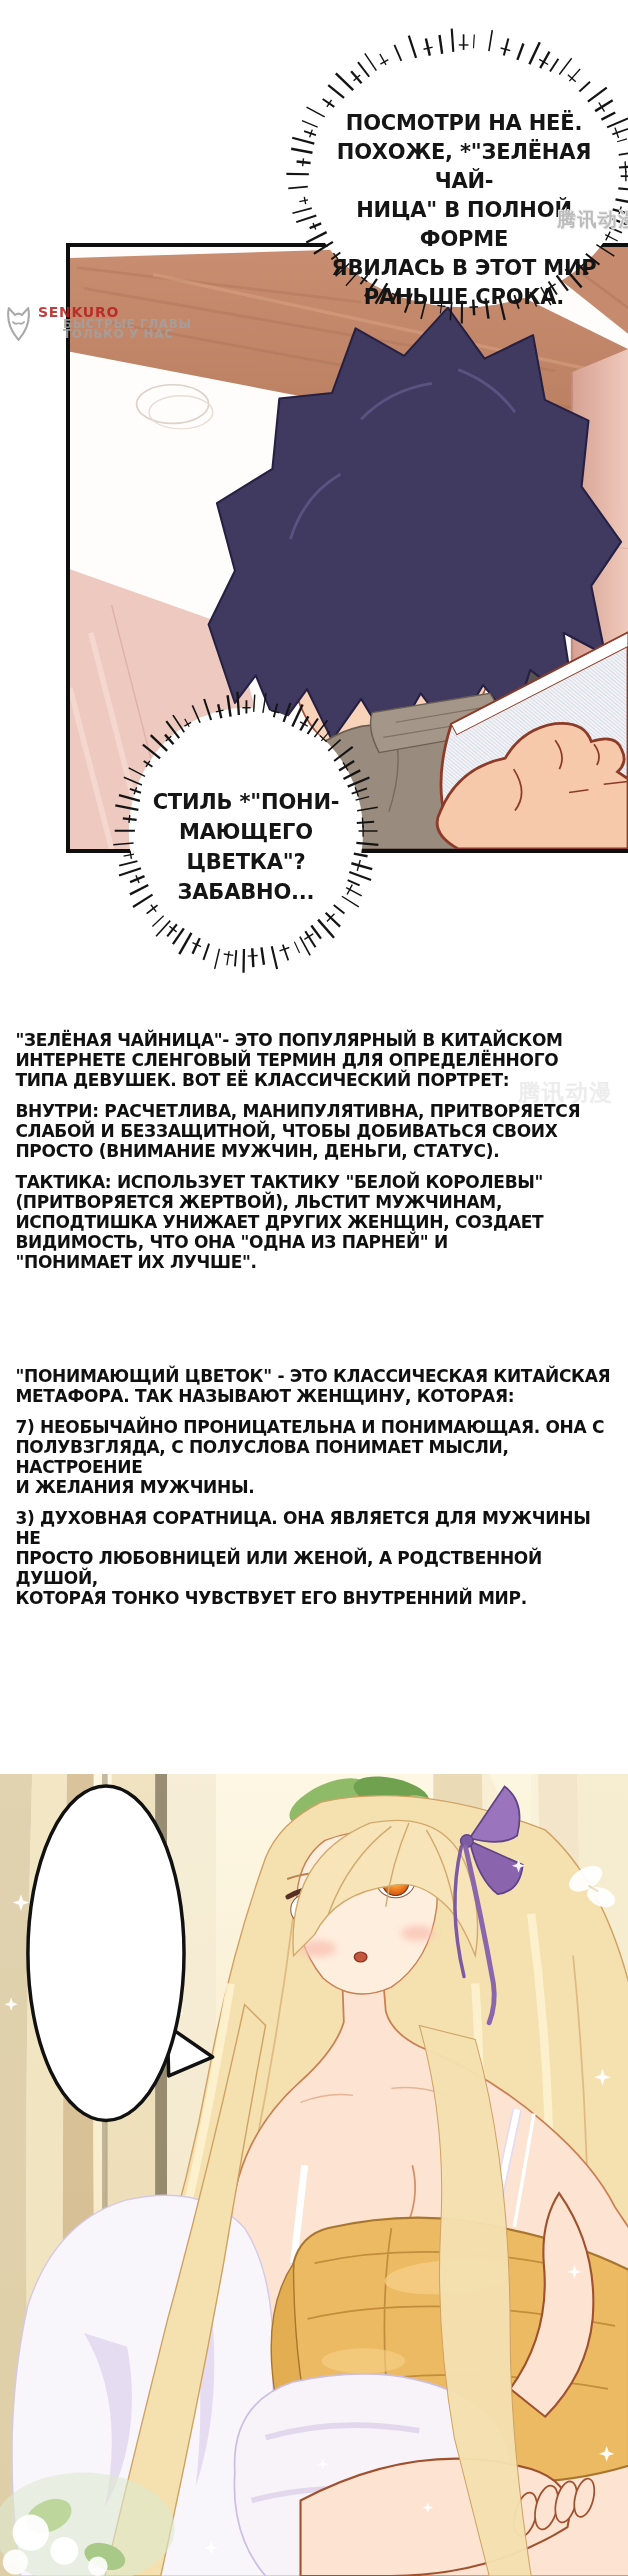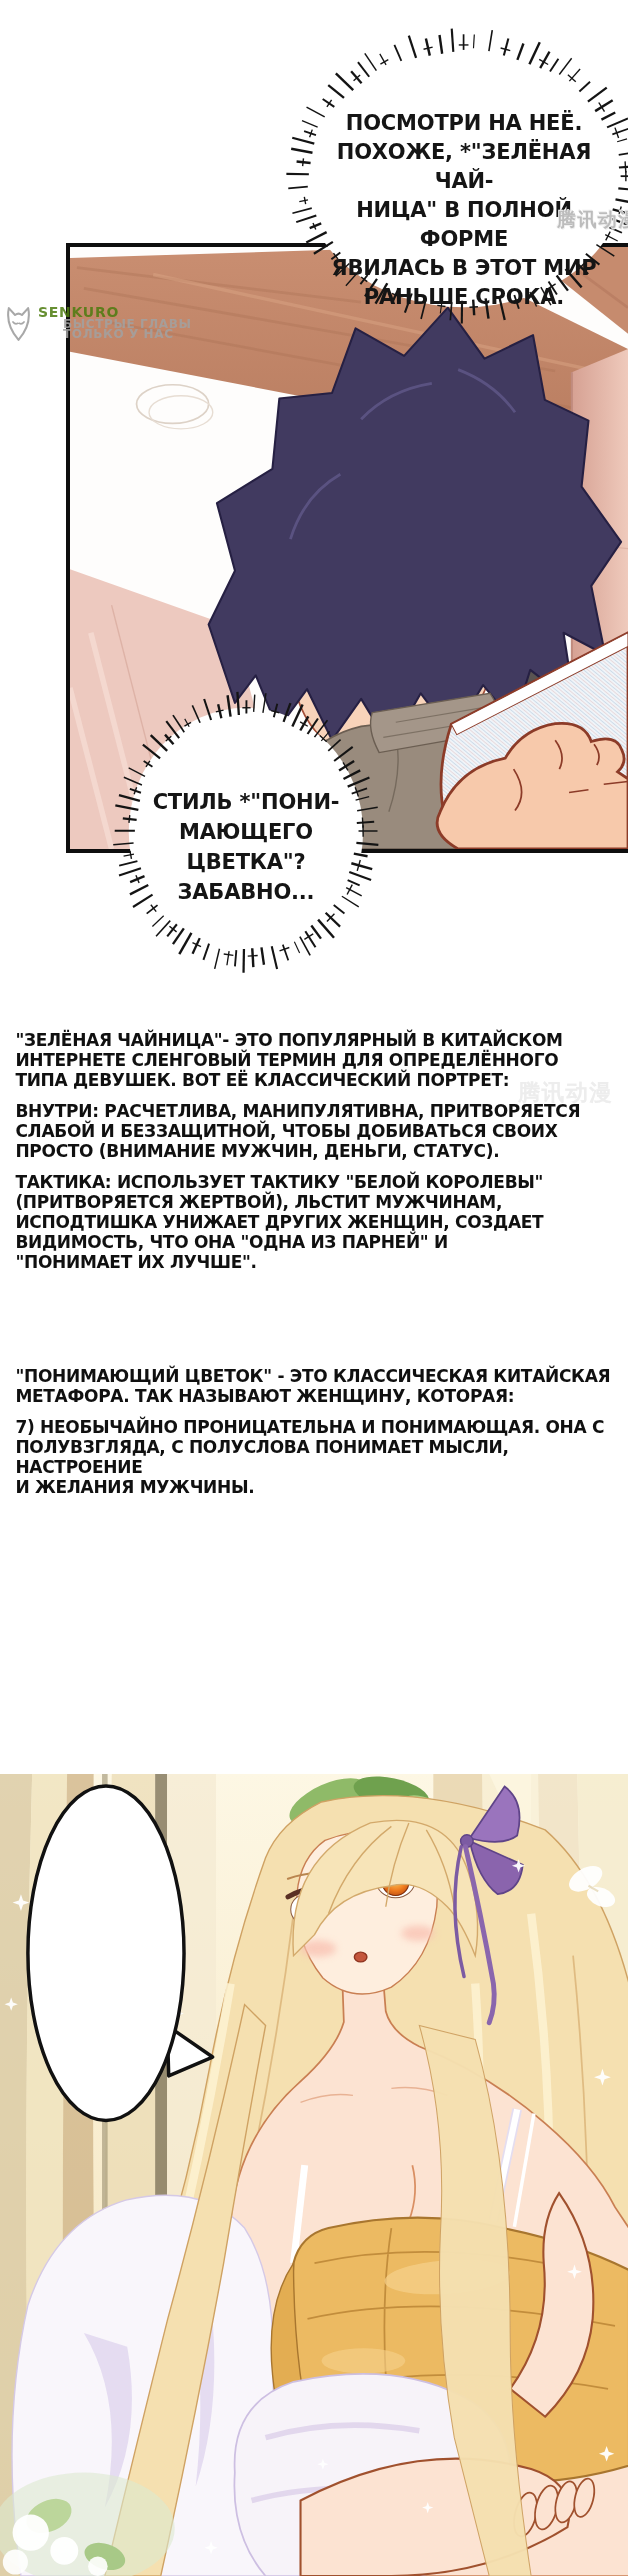--- a/index.html
+++ b/index.html
@@ -21,21 +21,21 @@
   #b3-text{left:25px;top:1936px;width:162px;font-size:19px;line-height:28px;color:#b5332f;}
   
   .gloss{left:15.4px;width:601px;z-index:20;font-size:17px;line-height:20px;font-weight:700;
          color:#101010;letter-spacing:-0.3px;}
   .gloss p{margin:0 0 11.2px 0;white-space:pre-line;}
   #gloss1{top:1030px;}
   #gloss2{top:1366px;}
   
   #senkuro{left:4.2px;top:305px;z-index:40;display:flex;align-items:flex-start;gap:4.9px;opacity:.85;}
   #senkuro .wm-col{display:flex;flex-direction:column;}
-  .wm-title{font-size:14px;font-weight:700;color:#4d7c0f;letter-spacing:0.7px;line-height:15.4px;}
+  .wm-title{font-size:14px;font-weight:700;color:#b91c1c;letter-spacing:0.7px;line-height:15.4px;}
   .wm-sub{font-size:12px;font-weight:700;color:#a2a2a2;letter-spacing:0.6px;line-height:9.8px;margin-left:25px;}
   .tc-mark{z-index:35;font-weight:700;letter-spacing:1.4px;white-space:nowrap;}
   #tc-top{left:557px;top:207px;font-size:19px;color:#bcbcbc;
           text-shadow:0 0 0.7px #fff,0.7px 0.7px 0 #efefef,-0.7px -0.7px 0 #efefef;}
   #tc-mid{left:518px;top:1077px;font-size:22.4px;color:#ededed;
           text-shadow:0 0 0.7px #f7f7f7;}
 </style>
 </head>
 <body>
 
@@ -514,20 +514,23 @@
 ИСПОДТИШКА УНИЖАЕТ ДРУГИХ ЖЕНЩИН, СОЗДАЕТ
 ВИДИМОСТЬ, ЧТО ОНА "ОДНА ИЗ ПАРНЕЙ" И
 "ПОНИМАЕТ ИХ ЛУЧШЕ".</p>
   </div>
   <div class="abs gloss" id="gloss2">
     <p>"ПОНИМАЮЩИЙ ЦВЕТОК" - ЭТО КЛАССИЧЕСКАЯ КИТАЙСКАЯ
 МЕТАФОРА. ТАК НАЗЫВАЮТ ЖЕНЩИНУ, КОТОРАЯ:</p>
     <p>7) НЕОБЫЧАЙНО ПРОНИЦАТЕЛЬНА И ПОНИМАЮЩАЯ. ОНА С
 ПОЛУВЗГЛЯДА, С ПОЛУСЛОВА ПОНИМАЕТ МЫСЛИ, НАСТРОЕНИЕ
 И ЖЕЛАНИЯ МУЖЧИНЫ.</p>
+    <p>3) ДУХОВНАЯ СОРАТНИЦА. ОНА ЯВЛЯЕТСЯ ДЛЯ МУЖЧИНЫ НЕ
+ПРОСТО ЛЮБОВНИЦЕЙ ИЛИ ЖЕНОЙ, А РОДСТВЕННОЙ ДУШОЙ,
+КОТОРАЯ ТОНКО ЧУВСТВУЕТ ЕГО ВНУТРЕННИЙ МИР.</p>
   </div>
 
   <div class="abs" id="senkuro">
     <svg width="29" height="38" viewBox="0 0 42 54">
       <path d="M7 4 Q2 28 21 50 Q40 28 35 4 L26 14 Q21 10 16 14 Z" fill="none" stroke="#9a9a9a" stroke-width="3" stroke-linejoin="round"></path>
       <path d="M13 24 q3 4 7 2 M29 24 q-3 4 -7 2" fill="none" stroke="#9a9a9a" stroke-width="2.5" stroke-linecap="round"></path>
     </svg>
     <div class="wm-col">
       <span class="wm-title">SENKURO</span>
       <span class="wm-sub">БЫСТРЫЕ ГЛАВЫ</span>

